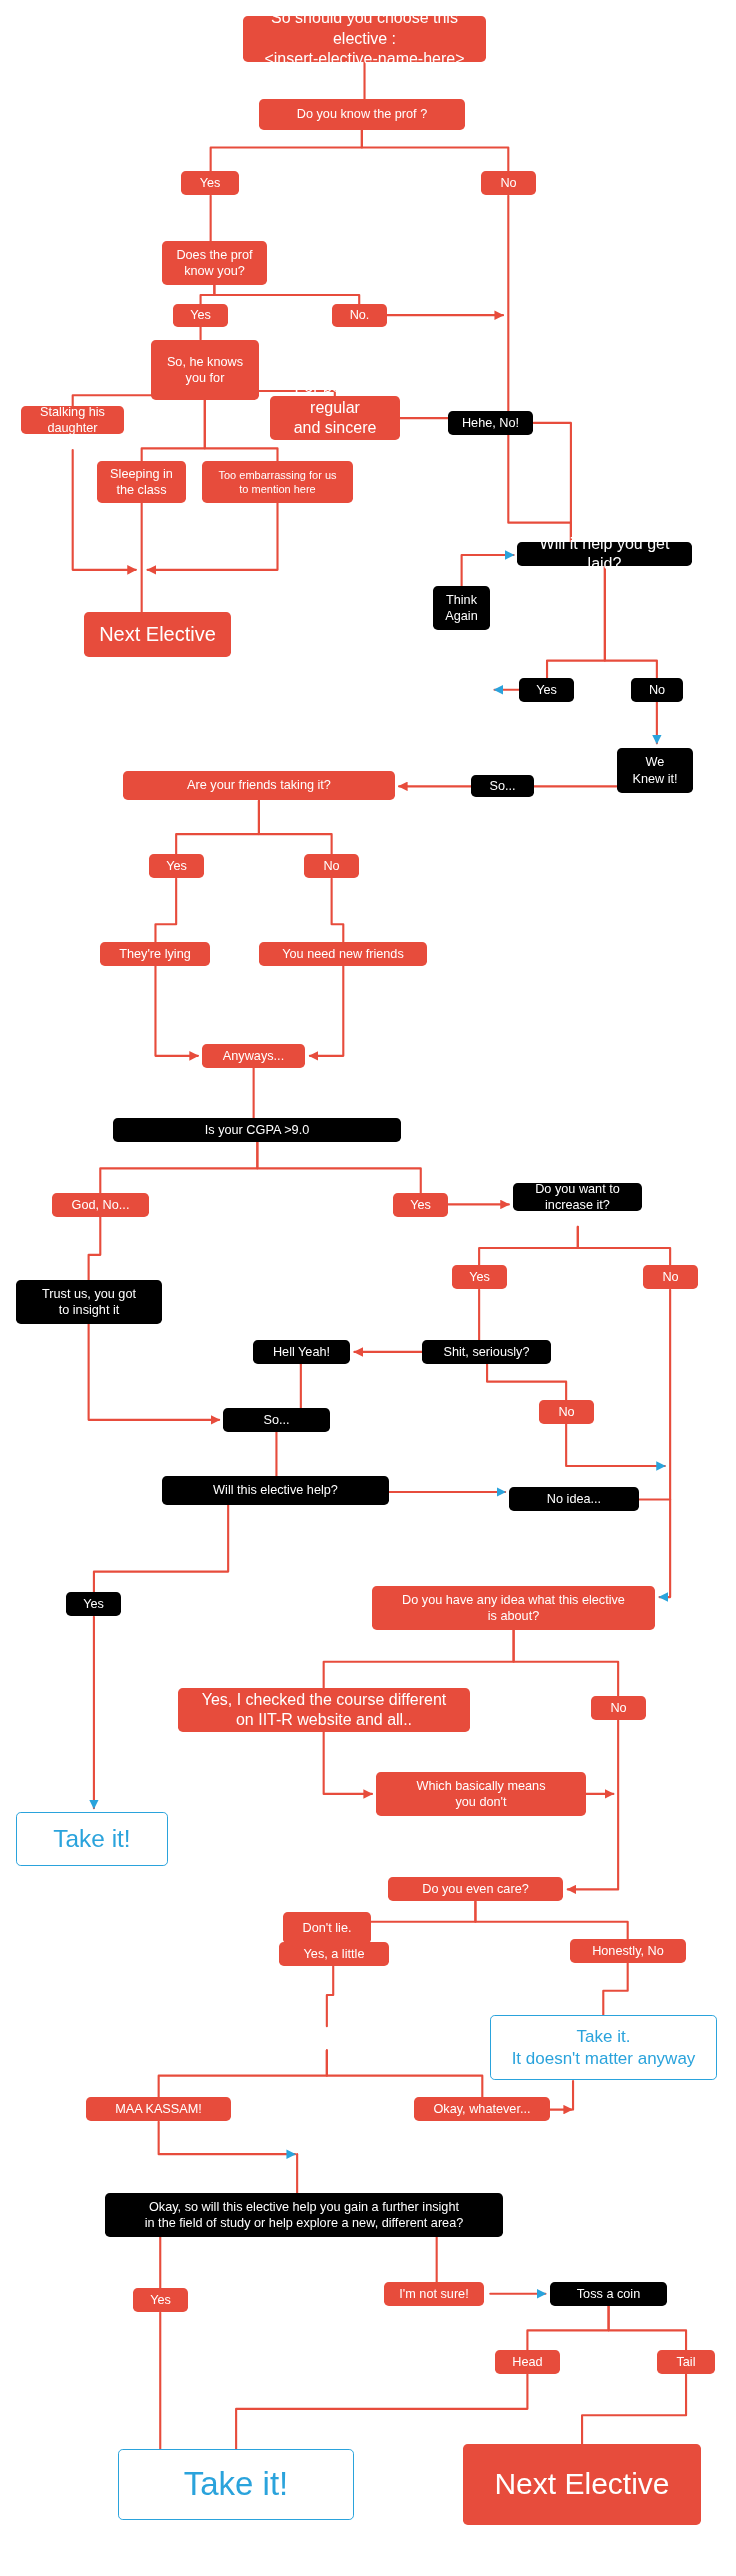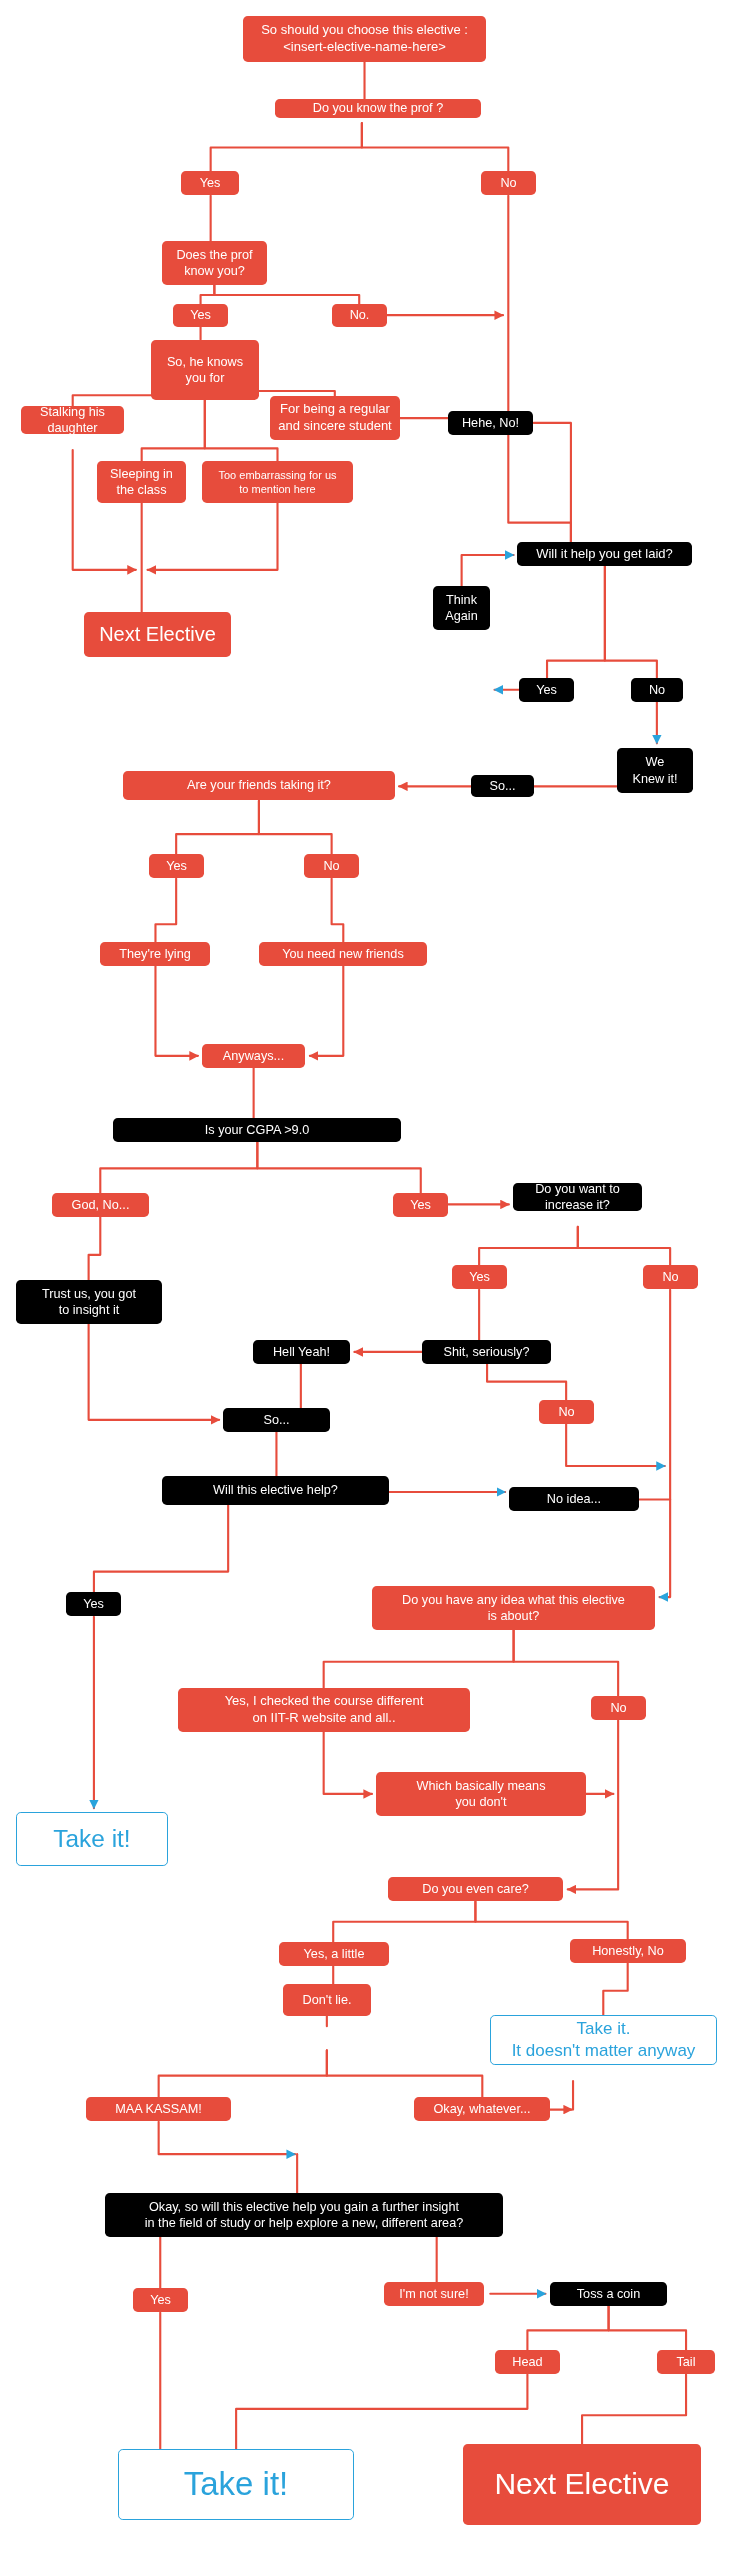--- a/index.html
+++ b/index.html
@@ -7,21 +7,21 @@
   .canvas { position:relative; width:737px; height:2576px; background:#fff; overflow:hidden; }
   svg.wires { position:absolute; left:0; top:0; }
   .node {
     position:absolute; display:flex; align-items:center; justify-content:center;
     text-align:center; color:#fff; font-size:12.7px; line-height:1.28;
     border-radius:4.8px; padding:2.1px 6.4px; white-space:pre-line;
   }
   .red { background:#e74c3c; }
   .blue { background:#000000; }
   .outline { background:#fff; border:1.6px solid #2aa3dc; color:#2aa3dc; }
-  .f21{font-size:11px} .f22{font-size:13px} .f32{font-size:17px}
+  .f21{font-size:11px} .f22{font-size:16px} .f32{font-size:17px}
   .f38{font-size:20px} .f46{font-size:24.4px} .f56{font-size:30px} .f62{font-size:33px}
 </style>
 </head>
 <body>
 
 <div class="canvas">
 
   <svg class="wires" width="737" height="2576" viewBox="0 0 1389 4855" stroke="#e74c3c" stroke-width="4" fill="none" stroke-linecap="round" stroke-linejoin="round">
     <defs>
       <marker id="mr" viewBox="0 0 10 10" refX="9" refY="5" markerWidth="4.5" markerHeight="4.5" orient="auto-start-reverse">
@@ -100,21 +100,21 @@
     <path d="M924,4323 H1028" marker-end="url(#mb)"></path>
     <path d="M1147,4346 V4392 H994 V4429"></path>
     <path d="M1147,4346 V4392 H1293 V4429"></path>
     <path d="M994,4475 V4540 H445 V4615"></path>
     <path d="M1293,4475 V4552 H1097 V4606"></path>
     <path d="M302,4359 V4615"></path>
   </svg>
 
   <div class="node red f22" style="left:243px;top:16px;width:243px;height:46px">So should you choose this elective :
 &lt;insert-elective-name-here&gt;</div>
-  <div class="node red" style="left:275px;top:99px;width:206px;height:19px">Do you know the prof ?</div>
+  <div class="node red" style="left:259px;top:99px;width:206px;height:31px">Do you know the prof ?</div>
   <div class="node red" style="left:181px;top:171px;width:58px;height:24.4px">Yes</div>
   <div class="node red" style="left:481px;top:171px;width:55px;height:24.4px">No</div>
   <div class="node red" style="left:162px;top:241px;width:105px;height:44px">Does the prof
 know you?</div>
   <div class="node red" style="left:173px;top:304px;width:55px;height:23px">Yes</div>
   <div class="node red" style="left:332px;top:304px;width:55px;height:23px">No.</div>
   <div class="node red" style="left:151px;top:340px;width:108px;height:60px">So, he knows
 you for</div>
   <div class="node red" style="left:21px;top:406px;width:103px;height:28px">Stalking his
 daughter</div>
@@ -160,22 +160,22 @@
 is about?</div>
   <div class="node red f22" style="left:178px;top:1688px;width:292px;height:44px">Yes, I checked the course different
 on IIT-R website and all..</div>
   <div class="node red" style="left:591px;top:1696px;width:55px;height:24.4px">No</div>
   <div class="node red" style="left:376px;top:1772px;width:210px;height:44px">Which basically means
 you don't</div>
   <div class="node outline f46" style="left:16px;top:1812px;width:152px;height:54px">Take it!</div>
   <div class="node red" style="left:388px;top:1877px;width:175px;height:24.4px">Do you even care?</div>
   <div class="node red" style="left:279px;top:1942px;width:110px;height:24.4px">Yes, a little</div>
   <div class="node red" style="left:570px;top:1939px;width:116px;height:24.4px">Honestly, No</div>
-  <div class="node red" style="left:283px;top:1984px;width:88px;height:32px">Don't lie.</div>
-  <div class="node outline f32" style="left:490px;top:2015px;width:227px;height:50px">Take it.
+  <div class="node red" style="left:283px;top:1912px;width:88px;height:32px">Don't lie.</div>
+  <div class="node outline f32" style="left:490px;top:2015px;width:227px;height:65px">Take it.
 It doesn't matter anyway</div>
   <div class="node red" style="left:86px;top:2097px;width:145px;height:24.4px">MAA KASSAM!</div>
   <div class="node red" style="left:414px;top:2097px;width:136px;height:24.4px">Okay, whatever...</div>
   <div class="node blue" style="left:105px;top:2193px;width:398px;height:44px">Okay, so will this elective help you gain a further insight
 in the field of study or help explore a new,  different area?</div>
   <div class="node red" style="left:133px;top:2288px;width:55px;height:24.4px">Yes</div>
   <div class="node red" style="left:384px;top:2282px;width:100px;height:24px">I'm not sure!</div>
   <div class="node blue" style="left:550px;top:2282px;width:117px;height:24px">Toss a coin</div>
   <div class="node red" style="left:495px;top:2350px;width:65px;height:24.4px">Head</div>
   <div class="node red" style="left:657px;top:2350px;width:58px;height:24.4px">Tail</div>

